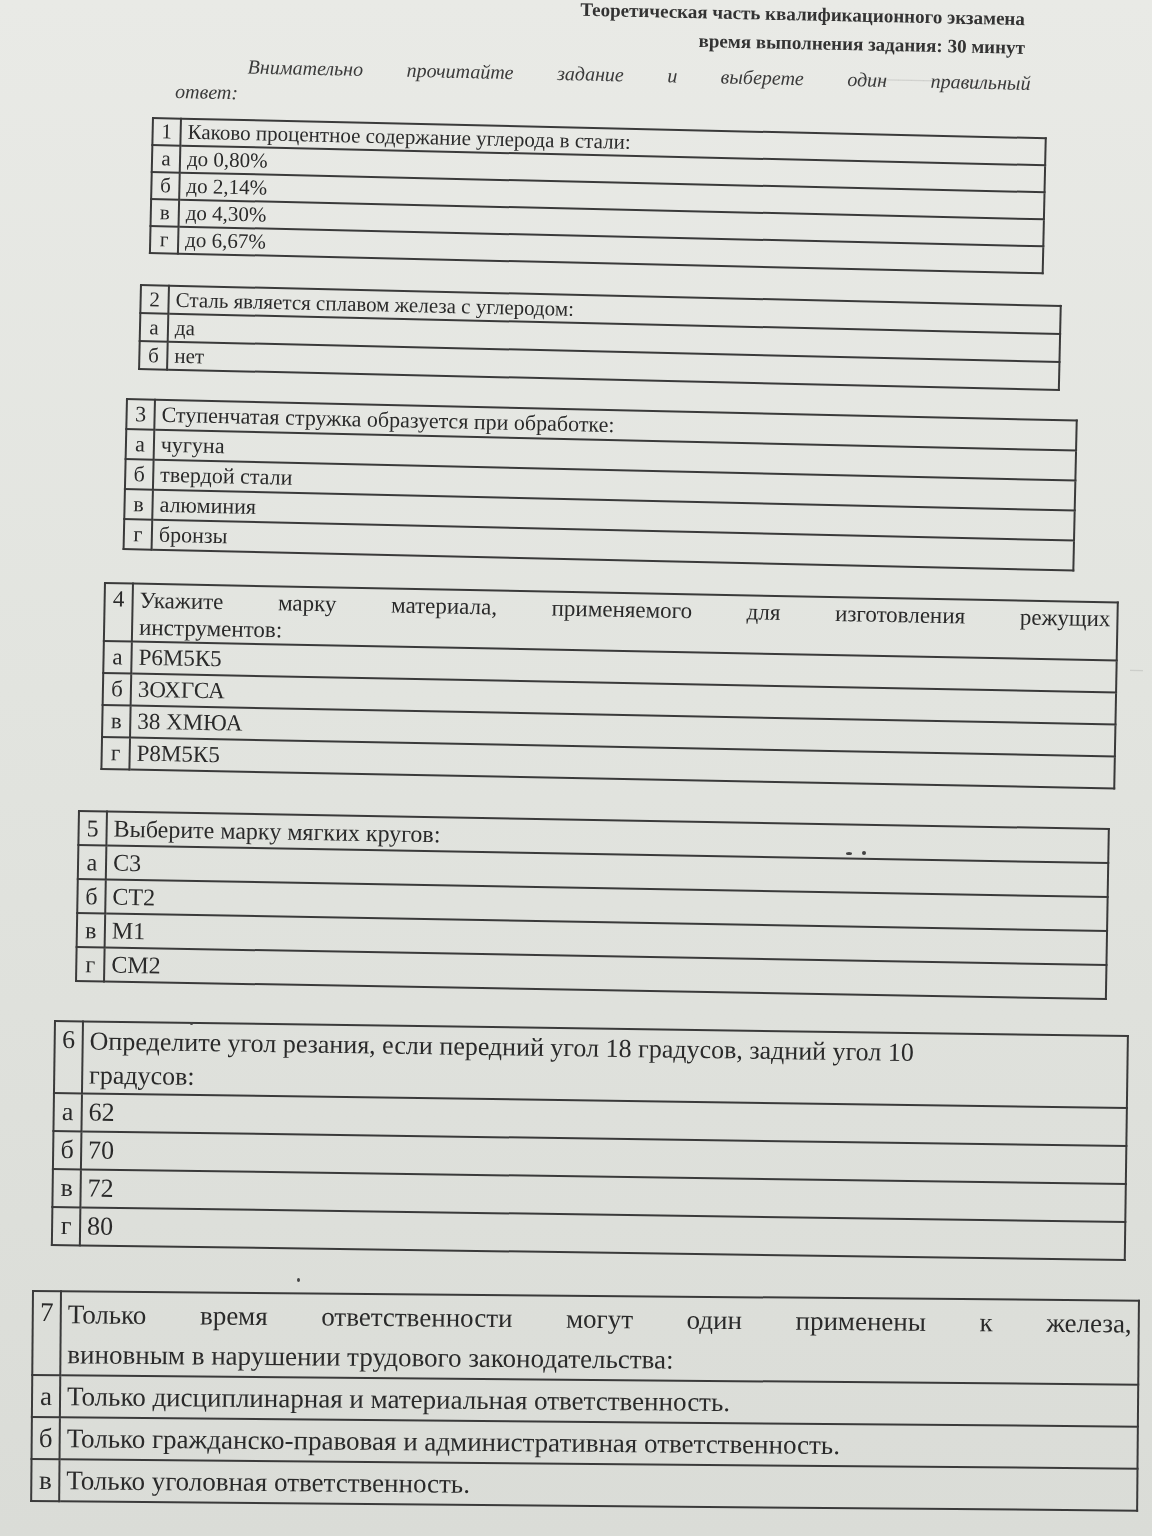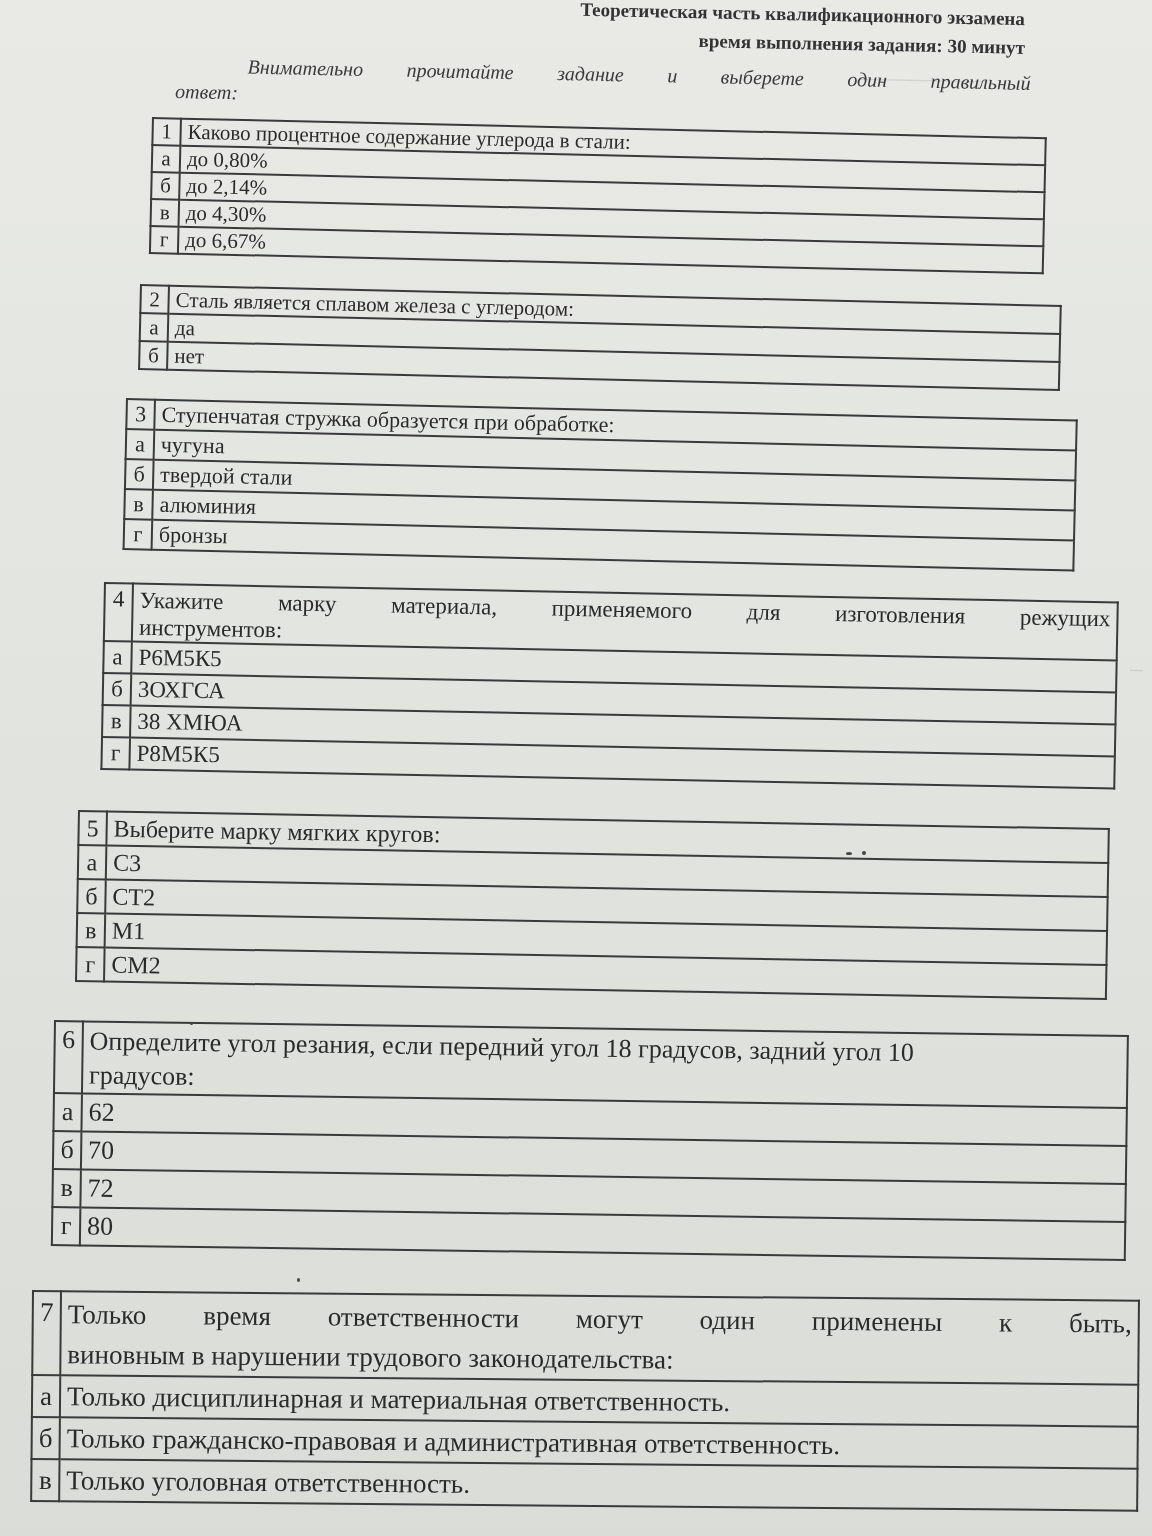--- a/index.html
+++ b/index.html
@@ -293,21 +293,21 @@
       <td class="num">7</td>
       <td class="tight">
         <div class="spread">
           <span>Только</span>
           <span>время</span>
           <span>ответственности</span>
           <span>могут</span>
           <span>один</span>
           <span>применены</span>
           <span>к</span>
-          <span>быть,</span>
+          <span>железа,</span>
         </div>
         <div>виновным в нарушении трудового законодательства:</div>
       </td>
     </tr>
     <tr>
       <td class="num">а</td>
       <td>Только дисциплинарная и материальная ответственность.</td>
     </tr>
     <tr>
       <td class="num">б</td>

